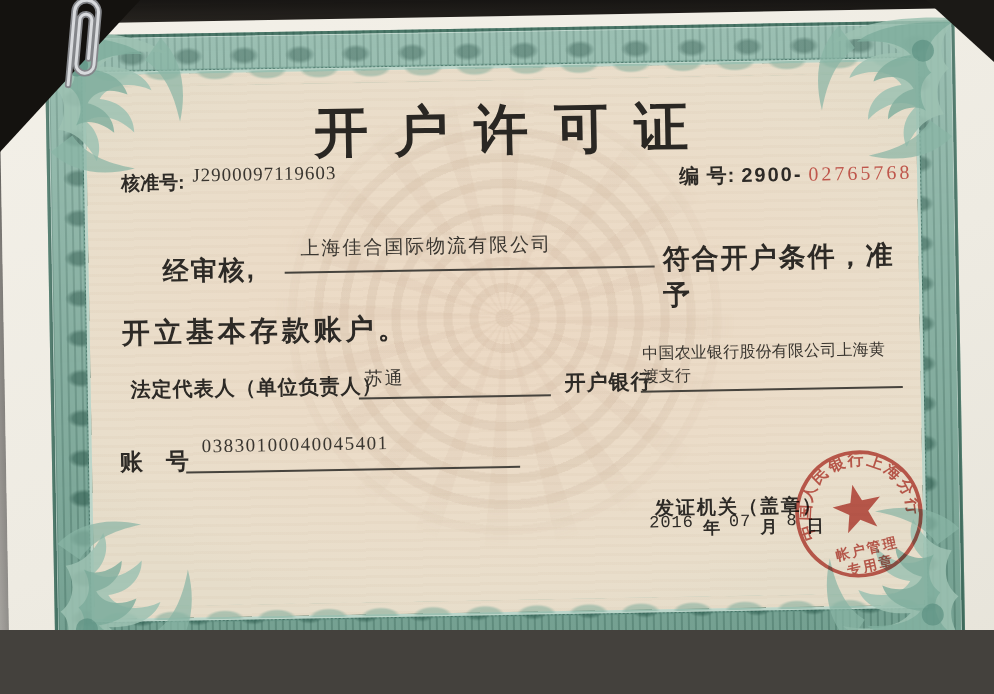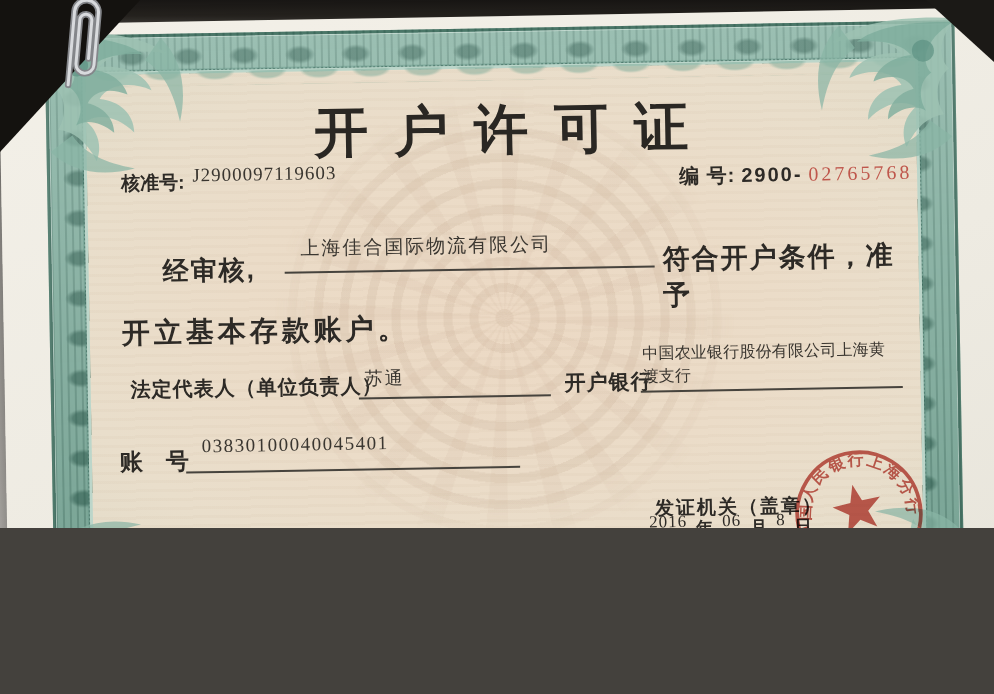--- a/index.html
+++ b/index.html
@@ -1,17 +1,17 @@
 <!DOCTYPE html>
 <html><head>
 <meta charset="utf-8">
 <style>
   html,body{margin:0;padding:0;background:#44413d;}
   .stage{
-    position:relative;width:994px;height:528px;overflow:hidden;
+    position:relative;width:994px;height:630px;overflow:hidden;
     background:linear-gradient(180deg,#181614 0%,#26231f 3%,#55524d 6%,#9b9893 40%,#b5b2ad 100%);
     font-family:"Liberation Sans","DejaVu Sans",sans-serif;
   }
   
   .wedge-tl{position:absolute;left:0;top:0;width:150px;height:158px;
     clip-path:polygon(0 0,140px 0,0 152px);background:#14120f;z-index:6;}
   .wedge-tr{position:absolute;right:0;top:0;width:74px;height:62px;
     clip-path:polygon(100% 0,8% 0,100% 100%);background:#1b1916;z-index:6;}
   
   .sheet{
@@ -85,21 +85,21 @@
   .t-legalval{left:274px;top:296px;font-size:18px;letter-spacing:2px;}
   .ul-legal{left:268px;top:327px;width:192px;height:2px;background:#46433d;}
   .t-banklab{left:474px;top:302px;font-size:21px;font-weight:bold;letter-spacing:1px;}
   .t-bankval{left:552px;top:276px;width:250px;font-size:16px;line-height:23px;word-break:break-all;letter-spacing:.2px;}
   .ul-bank{left:550px;top:325px;width:262px;height:2px;background:#46433d;}
   .t-acctlab{left:28px;top:372px;font-size:23px;font-weight:bold;}
   .t-acctval{left:110px;top:362px;font-size:19px;letter-spacing:1.5px;}
   .ul-acct{left:94px;top:398px;width:334px;height:2px;background:#46433d;}
   .t-issuer{left:562px;top:430px;font-size:19px;font-weight:bold;letter-spacing:2px;}
   .daterow{left:556px;top:452px;display:flex;align-items:flex-end;font-size:17px;}
-  .daterow .dnum{font-family:Liberation Serif, serif;transform:translateY(-8px);letter-spacing:1px;}
+  .daterow .dnum{font-family:Liberation Mono, monospace;transform:translateY(-8px);letter-spacing:1px;}
   .daterow .dunit{font-weight:bold;margin:0 9px;}
   
   .seal{position:absolute;left:700px;top:386px;width:132px;height:132px;
     transform:rotate(-12deg);opacity:.92;mix-blend-mode:multiply;z-index:5;}
   
   .paperclip{position:absolute;left:52px;top:-10px;width:62px;height:102px;z-index:30;transform:rotate(5deg);}
 </style>
 </head>
 <body>
 
@@ -168,21 +168,21 @@
 
           <div class="abs t-acctlab lab">账　号</div>
           <div class="abs t-acctval val">03830100040045401</div>
           <div class="abs ul-acct"></div>
 
           <div class="abs t-issuer lab">发证机关（盖章）</div>
 
           <div class="abs daterow">
             <span class="dnum">2016</span>
             <span class="dunit">年</span>
-            <span class="dnum">06</span>
+            <span class="dnum">07</span>
             <span class="dunit">月</span>
             <span class="dnum">8</span>
             <span class="dunit">日</span>
           </div>
 
           <svg class="seal" viewBox="0 0 124 124">
             <g fill="#c4564e">
               <circle cx="62" cy="62" r="58" fill="none" stroke-width="3.5" stroke="#c4564e"></circle>
               <path id="sealArc" d="M20.3,81.4 A46,46 0 1 1 103.7,81.4" fill="none"></path>
               <text font-size="15" letter-spacing="2" font-weight="bold">

